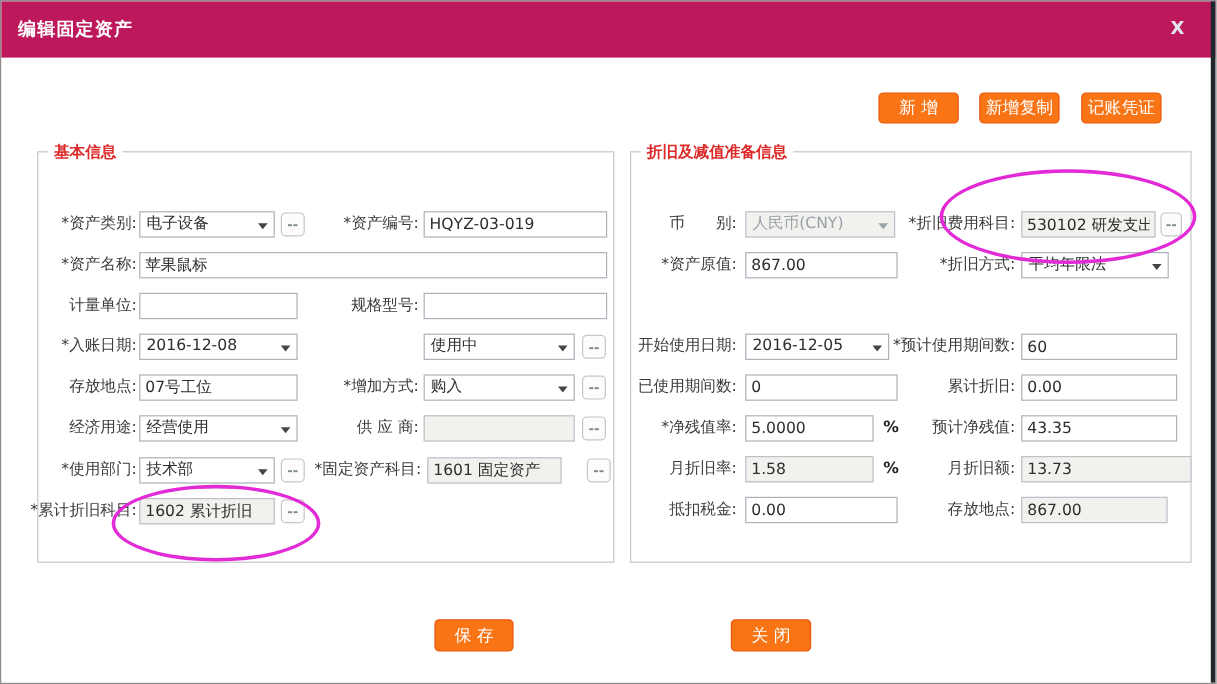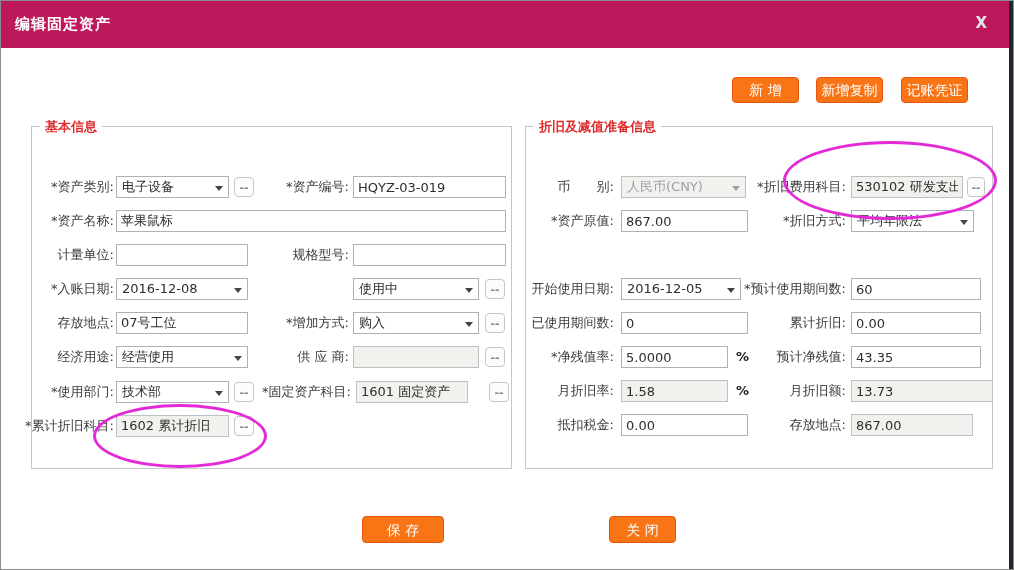--- a/index.html
+++ b/index.html
@@ -160,16 +160,16 @@
   <input class="inp readonly" style="left: 850px; top: 379px; width: 142px;" value="13.73">
 
   <span class="lbl" style="left:518px;top:413px;width:95px">抵扣税金:</span>
   <input class="inp" style="left: 620px; top: 413px; width: 127px;" value="0.00">
   <span class="lbl" style="left:725px;top:413px;width:120px">存放地点:</span>
   <input class="inp readonly" style="left: 850px; top: 413px; width: 122px;" value="867.00">
 
   <div class="ellipse" style="left:92px;top:403px;width:168px;height:58px"></div>
   <div class="ellipse" style="left:782px;top:140px;width:208px;height:73px"></div>
 
-  <button class="btn" style="left:361px;top:515px;width:82px;height:27px">保 存</button>
+  <button class="btn" style="left:361px;top:515px;width:66px;height:27px">保 存</button>
   <button class="btn" style="left:608px;top:515px;width:67px;height:27px">关 闭</button>
 
 </div>
 
 </body></html>

